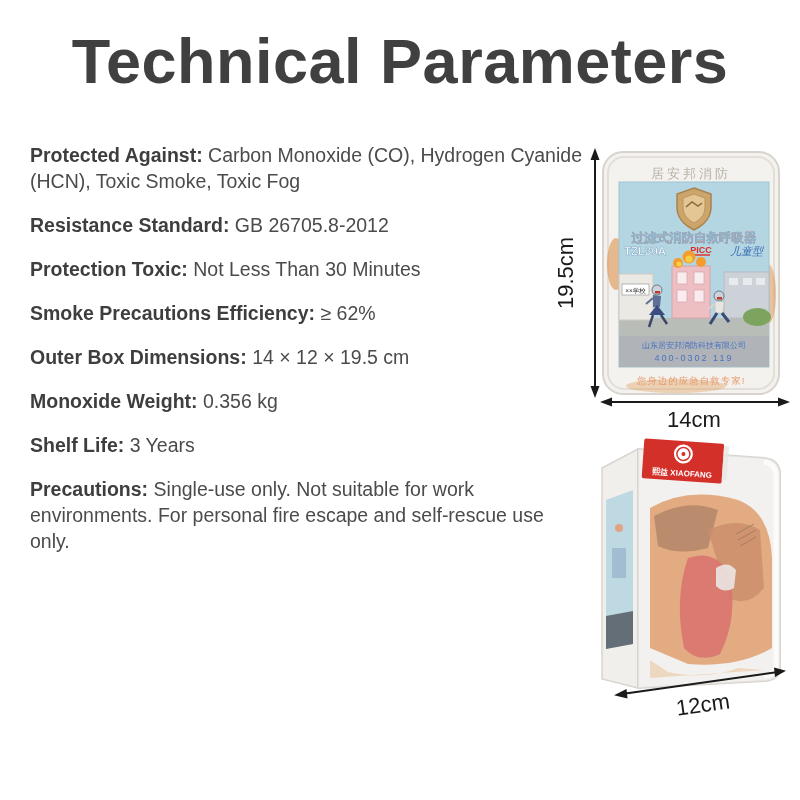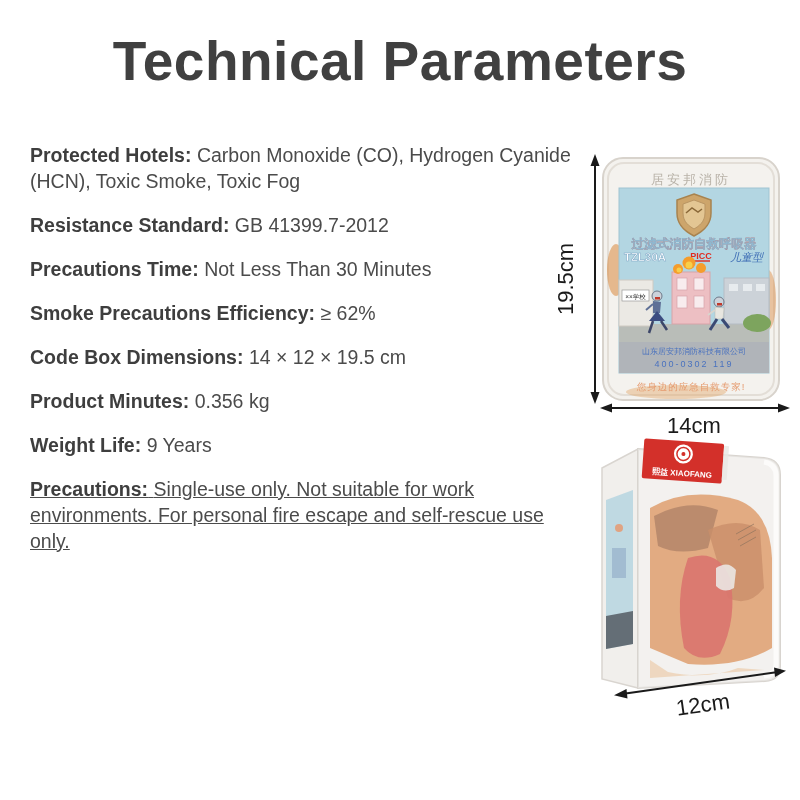--- a/index.html
+++ b/index.html
@@ -2,51 +2,51 @@
 <html><head>
 <meta charset="utf-8">
 <style>
   html,body{margin:0;padding:0;background:#fff;}
   .page{
     position:relative;width:800px;height:800px;background:#ffffff;
     font-family:"Liberation Sans", sans-serif;overflow:hidden;
   }
   .page-title{
     position:absolute;top:22px;left:0;width:100%;
-    text-align:center;font-size:55px;line-height:78px;font-weight:bold;
+    text-align:center;font-size:63px;line-height:78px;font-weight:bold;
     color:#404040;letter-spacing:0.5px;margin:0;
   }
   .spec-list{
     position:absolute;left:30px;top:142px;width:562px;
   }
   .spec-list p{
     margin:0 0 18px 0;font-size:19.5px;line-height:26px;color:#4b4b4b;
   }
   .spec-list p strong{color:#3e3e3e;font-weight:bold;}
-  .spec-list p.narrow{max-width:545px;text-decoration:underline;}
-  .product-top{position:absolute;left:556px;top:150px;width:242px;height:290px;}
+  .spec-list p.narrow{max-width:545px;}
+  .product-top{position:absolute;left:556px;top:144px;width:242px;height:290px;}
   .product-bottom{position:absolute;left:588px;top:438px;width:210px;height:295px;}
   svg text{font-family:"Liberation Sans", sans-serif;}
   .dim-text{font-size:22px;fill:#1a1a1a;}
 </style>
 </head>
 <body>
 
 <div class="page">
 
   <h1 class="page-title">Technical Parameters</h1>
 
   <div class="spec-list">
-    <p><strong>Protected Hotels:</strong> <span>Carbon Monoxide (CO), Hydrogen Cyanide (HCN), Toxic Smoke, Toxic Fog</span></p>
-    <p><strong>Resistance Standard:</strong> <span>GB 41399.7-2012</span></p>
-    <p><strong>Precautions Time:</strong> <span>Not Less Than 30 Minutes</span></p>
+    <p><strong>Protected Against:</strong> <span>Carbon Monoxide (CO), Hydrogen Cyanide (HCN), Toxic Smoke, Toxic Fog</span></p>
+    <p><strong>Resistance Standard:</strong> <span>GB 26705.8-2012</span></p>
+    <p><strong>Protection Toxic:</strong> <span>Not Less Than 30 Minutes</span></p>
     <p><strong>Smoke Precautions Efficiency:</strong> <span>≥ 62%</span></p>
-    <p><strong>Code Box Dimensions:</strong> <span>14 × 12 × 19.5 cm</span></p>
-    <p><strong>Product Minutes:</strong> <span>0.356 kg</span></p>
-    <p><strong>Weight Life:</strong> <span>9 Years</span></p>
+    <p><strong>Outer Box Dimensions:</strong> <span>14 × 12 × 19.5 cm</span></p>
+    <p><strong>Monoxide Weight:</strong> <span>0.356 kg</span></p>
+    <p><strong>Shelf Life:</strong> <span>3 Years</span></p>
     <p class="narrow"><strong>Precautions:</strong> <span>Single-use only. Not suitable for work environments. For personal fire escape and self-rescue use only.</span></p>
   </div>
 
   <div class="product-top">
     <svg width="242" height="290" viewBox="0 0 242 290">
 
       <g>
         <rect x="47" y="8" width="176" height="242" rx="20" fill="#f4f2ee" stroke="#d8d3cc" stroke-width="2"></rect>
         <rect x="52" y="13" width="166" height="232" rx="16" fill="none" stroke="#e3ded7" stroke-width="2"></rect>
 

